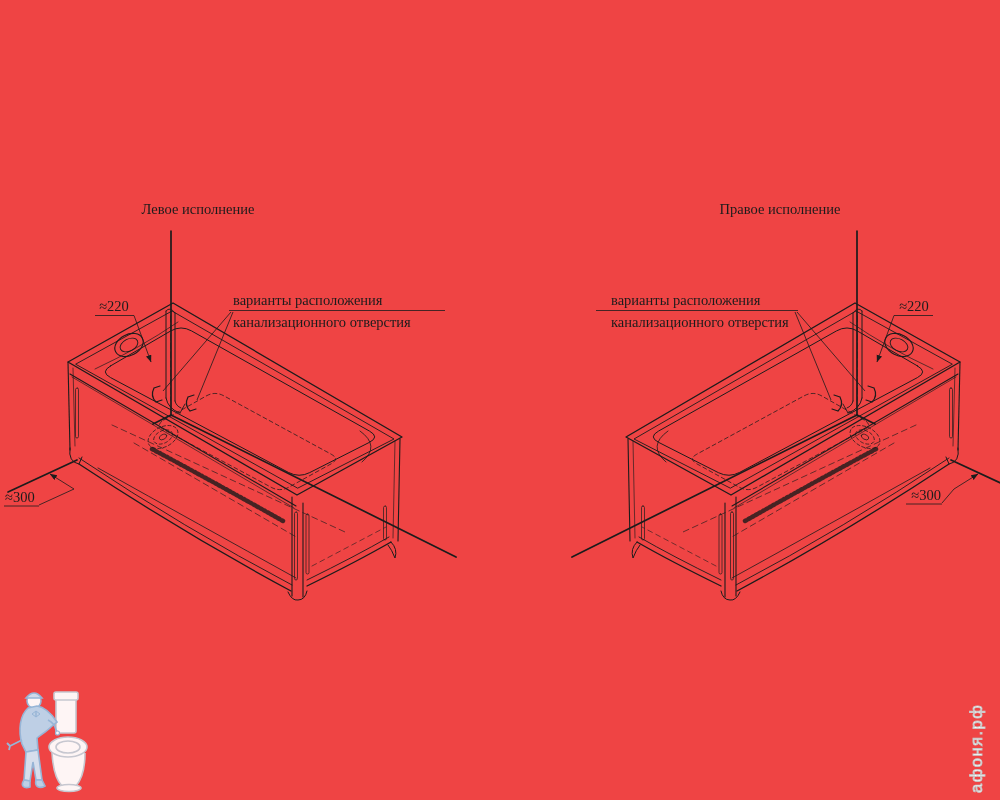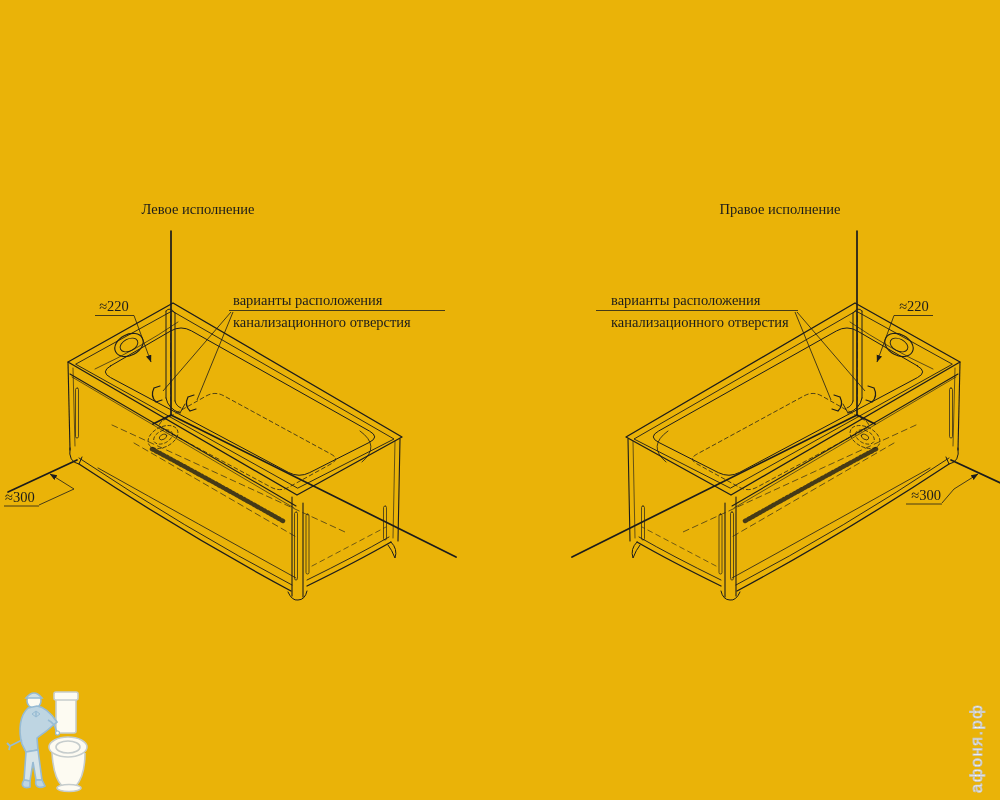--- a/index.html
+++ b/index.html
@@ -1,16 +1,16 @@
 <!DOCTYPE html>
 <html><head>
 <meta charset="utf-8">
 <style>
   html,body{margin:0;padding:0;background:#ffffff;}
-  .page{position:relative;width:1000px;height:800px;background:#eab308;overflow:hidden;
+  .page{position:relative;width:1000px;height:800px;background:#ef4444;overflow:hidden;
         font-family:"Liberation Serif","DejaVu Serif",serif;}
   svg{position:absolute;left:0;top:0;}
   text.drw{font-family:"Liberation Serif","DejaVu Serif",serif;font-size:14.5px;fill:#1c1c1c;}
   text.site{font-family:"Liberation Sans","DejaVu Sans",sans-serif;font-size:16.5px;
             letter-spacing:1.5px;fill:#ffffff;stroke:#c6c6c6;stroke-width:0.9px;}
 </style>
 </head>
 <body>
 
 <div class="page">

